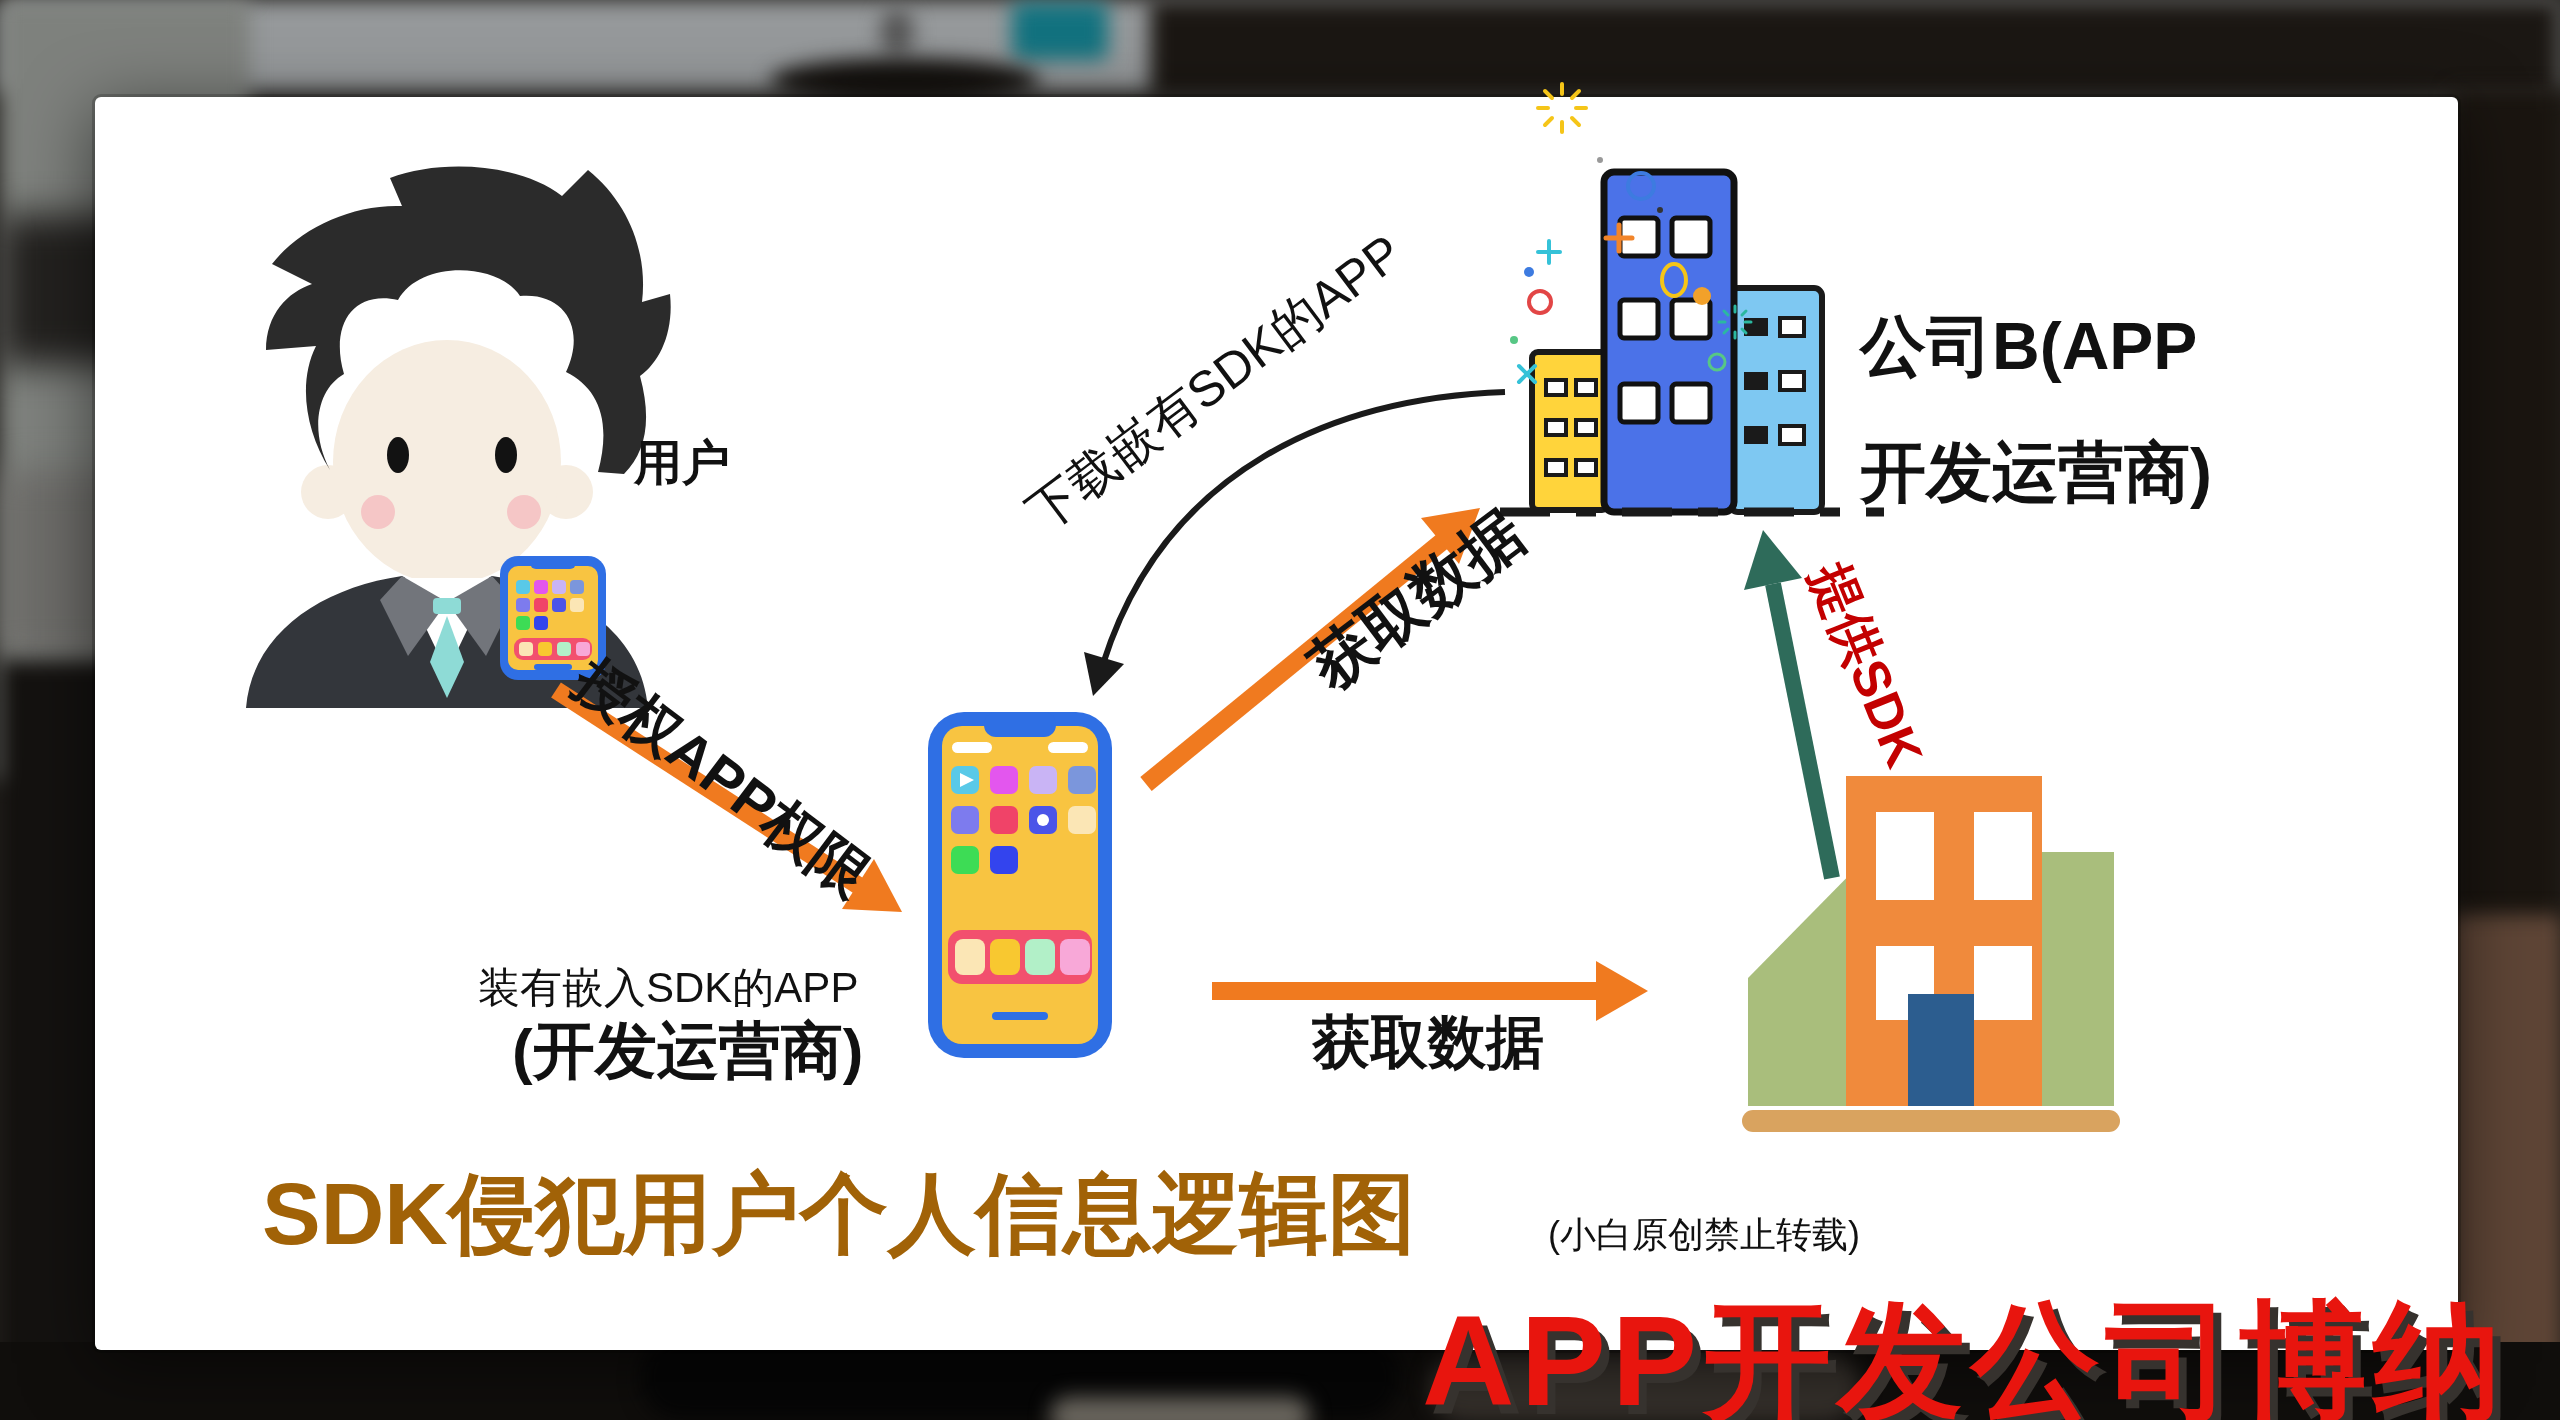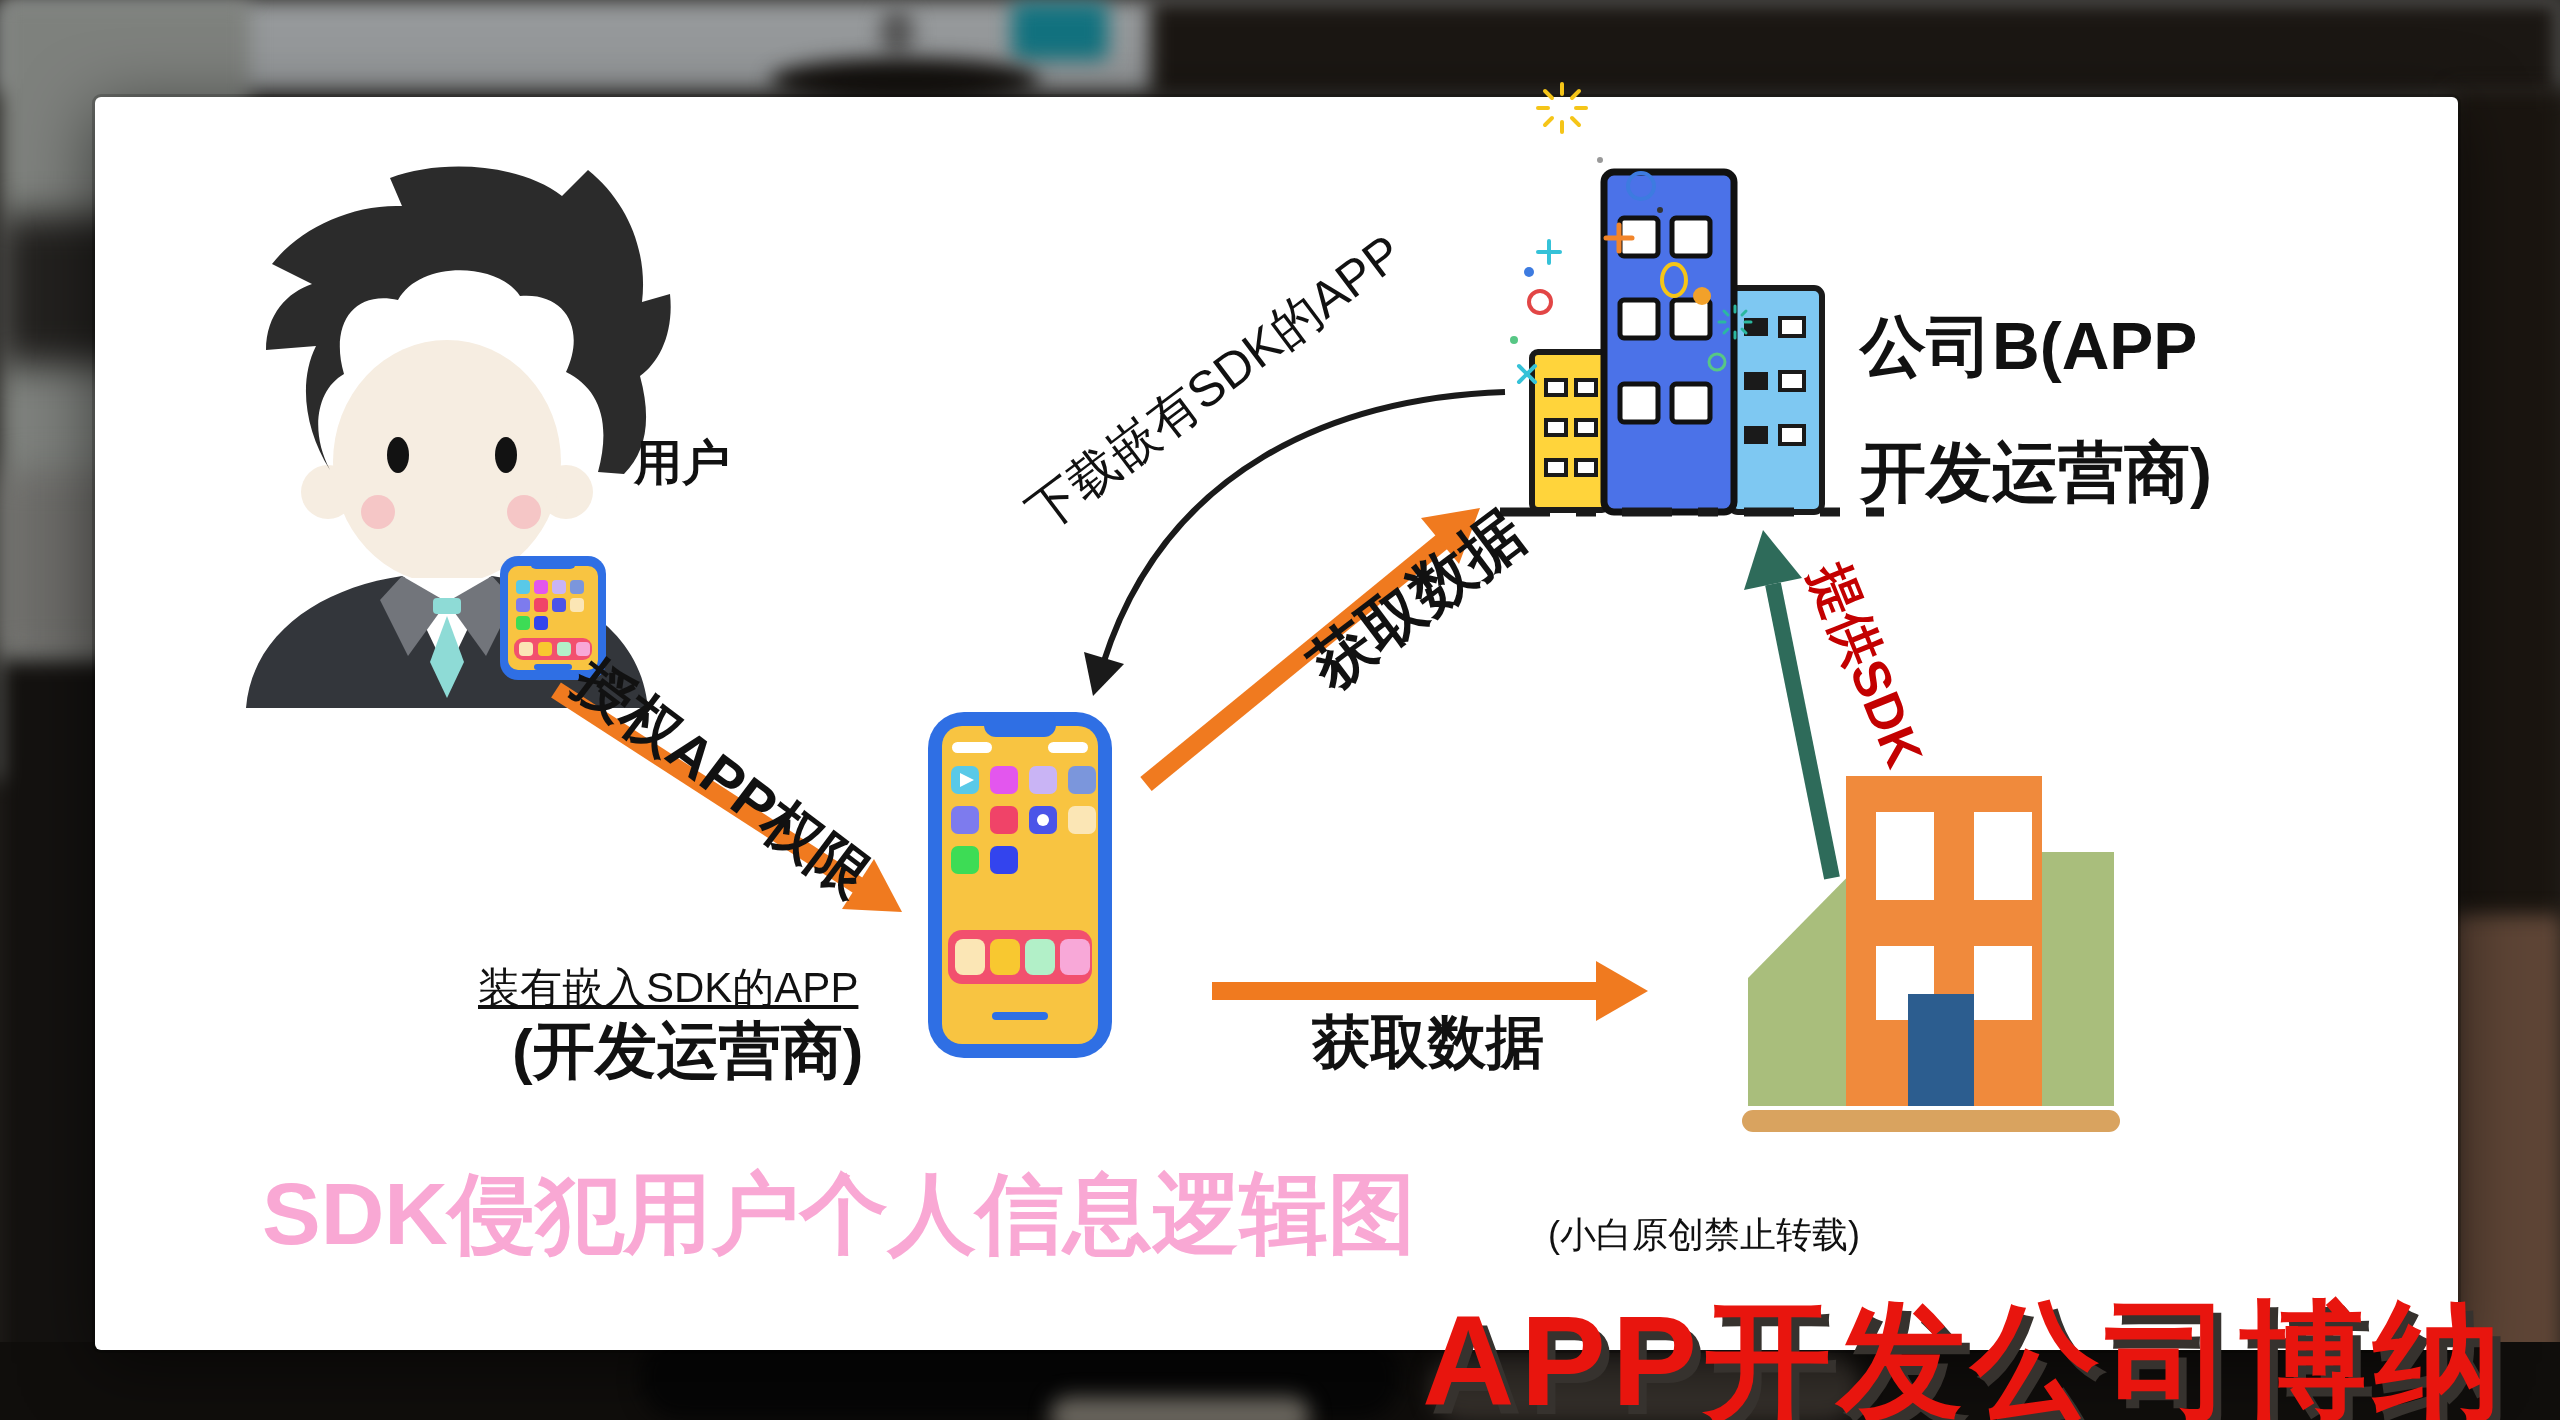--- a/index.html
+++ b/index.html
@@ -224,23 +224,23 @@
 
   <div class="txt b" style="left:1298px;top:648px;font-size:62px;transform:rotate(-37deg);transform-origin:left top;">获取数据</div>
 
   <div class="txt b" style="left:1312px;top:1012px;font-size:58px;">获取数据</div>
 
   <div class="txt b red" style="left:1852px;top:556px;font-size:52px;transform:rotate(68deg);transform-origin:left top;">提供SDK</div>
 
   <div class="txt b" style="left:1860px;top:312px;font-size:66px;">公司B(APP</div>
   <div class="txt b" style="left:1860px;top:402px;font-size:66px;margin-top:36px;">开发运营商)</div>
 
-  <div class="txt" style="left:478px;top:966px;font-size:42px;font-weight:500;text-decoration:underline;">装有嵌入SDK的APP</div>
+  <div class="txt" style="left:478px;top:966px;font-size:42px;font-weight:500;">装有嵌入SDK的APP</div>
   <div class="txt b" style="left:512px;top:1018px;font-size:62px;">(开发运营商)</div>
 
 
-  <div class="txt b" style="left:262px;top:1168px;font-size:88px;color:#f9a8d4;">SDK侵犯用户个人信息逻辑图</div>
+  <div class="txt b" style="left:262px;top:1168px;font-size:88px;color:#a16207;">SDK侵犯用户个人信息逻辑图</div>
   <div class="txt" style="left:1548px;top:1216px;font-size:36px;font-weight:400;text-align:center;">(小白原创禁止转载)</div>
 
   <div class="txt" style="left:1422px;top:1294px;font-size:128px;font-weight:900;letter-spacing:6px;color:#E8150E;
               text-shadow:8px 9px 0 #36322E;z-index:4;">APP开发公司博纳</div>
 
 </div>
 
 </body></html>

